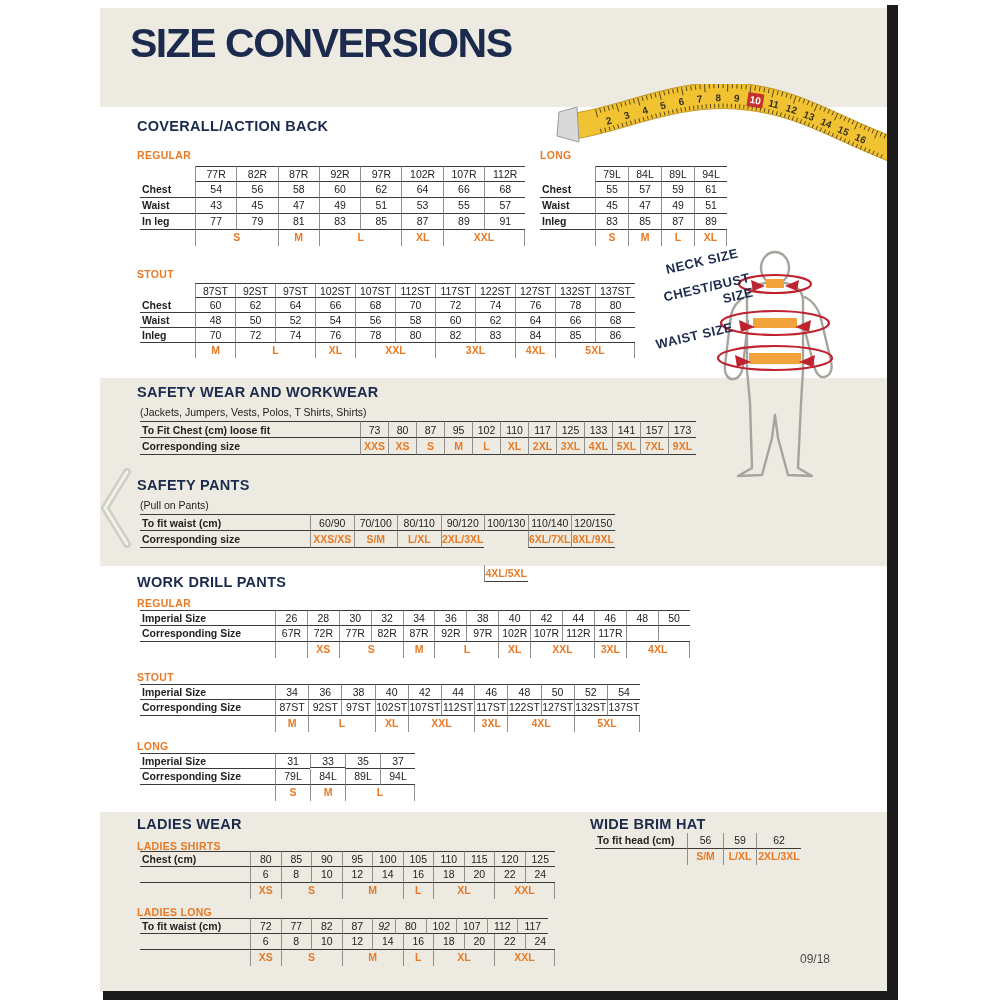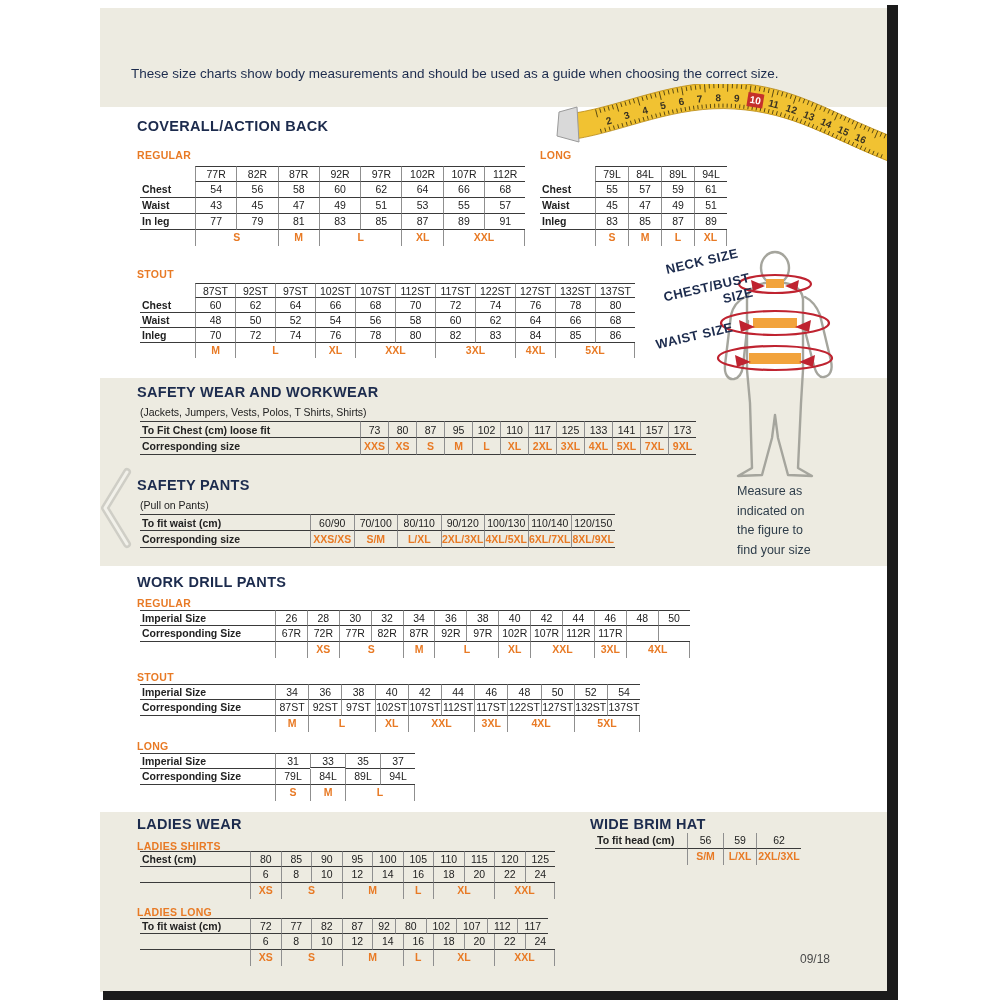--- a/index.html
+++ b/index.html
@@ -33,21 +33,21 @@
 
 <div id="canvas">
 
   <div class="band" style="left:100px;top:8px;width:787px;height:99px;"></div>
   <div class="band" style="left:100px;top:378px;width:787px;height:188px;"></div>
   <div class="band" style="left:100px;top:812px;width:787px;height:180px;"></div>
 
   <div class="edge" style="left:887px;top:5px;width:11px;height:995px;"></div>
   <div class="edge" style="left:103px;top:991px;width:795px;height:9px;"></div>
 
-  <div class="abs subtitle" style="left:131px;top:66px;">These size charts show body measurements and should be used as a guide when choosing the correct size.</div>
+  <div class="abs title" style="left:130px;top:20px;">SIZE CONVERSIONS</div>
 
   <div class="abs" style="left:555px;top:84px;width:332px;height:95px;overflow:hidden;">
     <svg id="tape-svg" width="345" height="95" viewBox="0 0 345 95">
       <path id="tape-center" d="M20,42 C70,34 120,8 180,12 C240,16 272,40 338,66" fill="none" stroke="none"></path>
       <path d="M20,29 C70,21 120,-5 180,-1 C240,3 272,27 338,53 L338,79 C272,53 240,29 180,25 C120,21 70,47 20,55 Z" fill="#f1c232" stroke="#b8860b" stroke-width="0.8"></path>
       <polygon points="4,28 22,23 24,58 2,52" fill="#d9d9d9" stroke="#9a9a9a" stroke-width="1"></polygon>
       <g id="tape-marks">
           <line x1="40.587161637581545" y1="25.467573547787403" x2="42.522067896934736" y2="33.23005625421038" stroke="#5b4a12" stroke-width="1"></line>
           <line x1="46.39188041564111" y1="48.75502166705635" x2="45.42442728596452" y2="44.873780313844854" stroke="#5b4a12" stroke-width="1"></line>
           <line x1="44.744035193350356" y1="24.414358821810005" x2="45.87303724700364" y2="28.770429799519924" stroke="#5b4a12" stroke-width="1"></line>
@@ -400,24 +400,20 @@
           <polygon points="154,119 170,112 168,124"></polygon>
       </g>
     </svg>
   </div>
   <div class="abs figlab" style="left:666px;top:262px;">NECK SIZE</div>
   <div class="abs figlab" style="left:650px;top:293px;width:104px;text-align:right;line-height:15px;">
     <div>CHEST/BUST</div>
     <div>SIZE</div>
   </div>
   <div class="abs figlab" style="left:656px;top:337px;">WAIST SIZE</div>
-  <div class="abs caption" style="left:737px;top:482px;width:100px;">Measure as
-indicated on
-the figure to
-find your size</div>
 
   <div class="abs h1" style="left:137px;top:384px;">SAFETY WEAR AND WORKWEAR</div>
   <div class="abs note" style="left:140px;top:406px;">(Jackets, Jumpers, Vests, Polos, T Shirts, Shirts)</div>
   <div class="abs" style="left:140px;top:421px;">
       <div class="r">
         <div class="c lbl b t" style="width: 220px; height: 17px; line-height: 16px;">To Fit Chest (cm) loose fit</div>
         <div class="c v b t" style="width: 28px; height: 17px; line-height: 16px;">73</div>
         <div class="c v b t" style="width: 28px; height: 17px; line-height: 16px;">80</div>
         <div class="c v b t" style="width: 28px; height: 17px; line-height: 16px;">87</div>
         <div class="c v b t" style="width: 28px; height: 17px; line-height: 16px;">95</div>
@@ -466,21 +462,21 @@
         <div class="c v b t" style="width: 43.5px; height: 17px; line-height: 16px;">100/130</div>
         <div class="c v b t" style="width: 43.5px; height: 17px; line-height: 16px;">110/140</div>
         <div class="c v b t" style="width: 43.5px; height: 17px; line-height: 16px;">120/150</div>
       </div>
       <div class="r">
         <div class="c lbl b" style="width: 170px; height: 17px; line-height: 16px;">Corresponding size</div>
         <div class="c v b orange" style="width: 43.5px; height: 17px; line-height: 16px;">XXS/XS</div>
         <div class="c v b orange" style="width: 43.5px; height: 17px; line-height: 16px;">S/M</div>
         <div class="c v b orange" style="width: 43.5px; height: 17px; line-height: 16px;">L/XL</div>
         <div class="c v b orange" style="width: 43.5px; height: 17px; line-height: 16px;">2XL/3XL</div>
-        <div class="c v b orange" style="width: 43.5px; height: 17px; line-height: 16px;">4XL/5XL</div>
+        <div class="c v b orange" style="width: 43.5px; height: 17px; line-height: 16px; margin-top: 34px;">4XL/5XL</div>
         <div class="c v b orange" style="width: 43.5px; height: 17px; line-height: 16px;">6XL/7XL</div>
         <div class="c v b orange" style="width: 43.5px; height: 17px; line-height: 16px;">8XL/9XL</div>
       </div>
     </div>
 
   <div class="abs h1" style="left:137px;top:574px;">WORK DRILL PANTS</div>
 
   <div class="abs sub" style="left:137px;top:597px;">REGULAR</div>
   <div class="abs" style="left:140px;top:610px;">
       <div class="r">
@@ -637,21 +633,21 @@
     </div>
 
   <div class="abs sub" style="left:137px;top:906px;">LADIES LONG</div>
   <div class="abs" style="left:140px;top:918px;">
       <div class="r">
         <div class="c lbl b t" style="width: 110px; height: 16px; line-height: 15px;">To fit waist (cm)</div>
         <div class="c v b t" style="width: 30.5px; height: 16px; line-height: 15px;">72</div>
         <div class="c v b t" style="width: 30.5px; height: 16px; line-height: 15px;">77</div>
         <div class="c v b t" style="width: 30.5px; height: 16px; line-height: 15px;">82</div>
         <div class="c v b t" style="width: 30.5px; height: 16px; line-height: 15px;">87</div>
-        <div class="c v b t" style="width: 23px; height: 16px; line-height: 15px;">92</div>
+        <div class="c v b t" style="width: 23px; height: 16px; line-height: 15px; font-style: italic;">92</div>
         <div class="c v b t" style="width: 30.5px; height: 16px; line-height: 15px;">80</div>
         <div class="c v b t" style="width: 30.5px; height: 16px; line-height: 15px;">102</div>
         <div class="c v b t" style="width: 30.5px; height: 16px; line-height: 15px;">107</div>
         <div class="c v b t" style="width: 30.5px; height: 16px; line-height: 15px;">112</div>
         <div class="c v b t" style="width: 30.5px; height: 16px; line-height: 15px;">117</div>
       </div>
       <div class="r">
         <div class="c lbl b" style="width: 110px; height: 16px; line-height: 15px;"></div>
         <div class="c v b" style="width: 30.5px; height: 16px; line-height: 15px;">6</div>
         <div class="c v b" style="width: 30.5px; height: 16px; line-height: 15px;">8</div>

